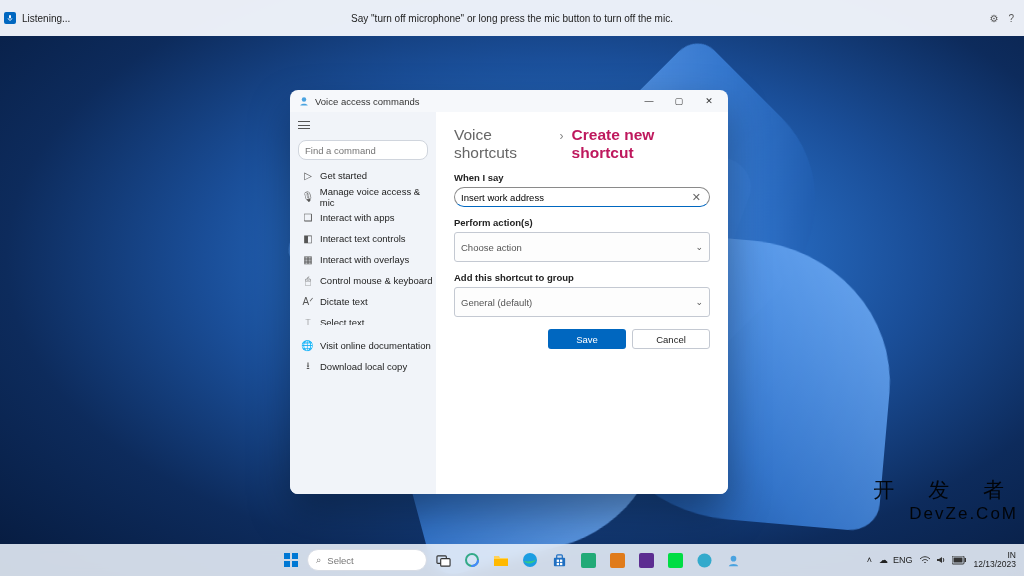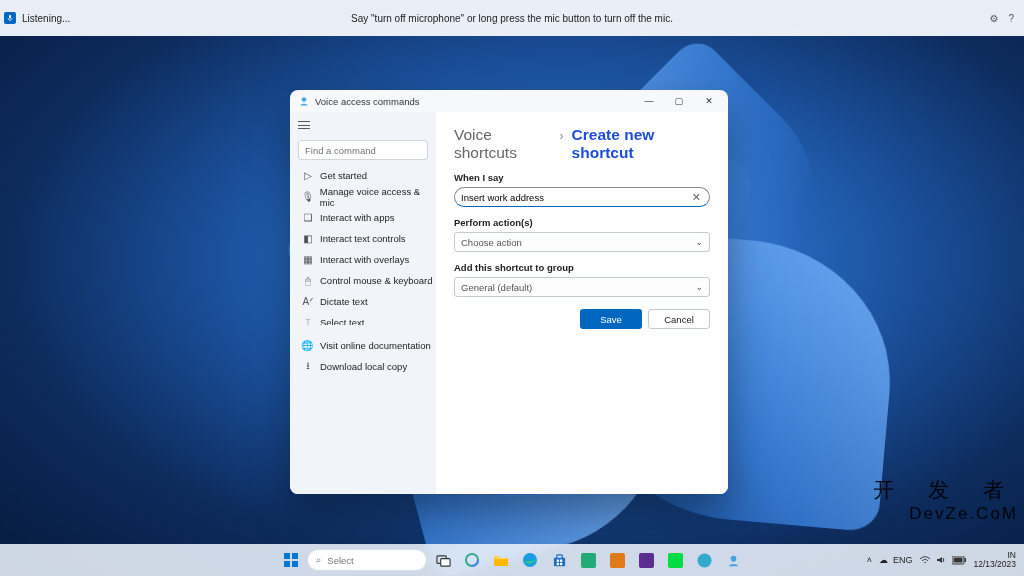--- a/index.html
+++ b/index.html
@@ -32,44 +32,44 @@
 .titlebar .app-icon { width:12px; height:12px; margin-right:5px; display:flex; align-items:center; justify-content:center; }
 .titlebar-title { flex:0 0 auto; }
 .winbtns { margin-left:auto; display:flex; }
 .winbtn { width:30px; height:22px; display:flex; align-items:center; justify-content:center; font-size:9px; color:#333; cursor:pointer; }
 
 .window-body { flex:1; display:flex; overflow:hidden; }
 
 .leftcol { width:146px; background:#f1f4f9; display:flex; flex-direction:column; padding-top:4px; }
 .hamburger { width:22px; height:18px; margin-left:8px; display:flex; flex-direction:column; justify-content:center; gap:2.5px; cursor:pointer; }
 .hamburger span { height:1px; background:#555; width:12px; }
-.searchbox { margin:6px 8px 5px; height:20px; background:#fff; border:1px solid #d0d5dd; border-radius:3px; display:flex; align-items:center; padding:0 6px; font-size:9.5px; color:#888; }
+.searchbox { margin:6px 8px 5px; height:20px; background:#fff; border:1px solid #d0d5dd; border-radius:8px; display:flex; align-items:center; padding:0 6px; font-size:9.5px; color:#888; }
 .searchbox input { border:none; outline:none; flex:1; font-size:9.5px; background:transparent; }
 .search-icon { color:#777; font-size:10px; }
 .nav { flex:1; overflow:auto; }
 .nav-item { height:21px; display:flex; align-items:center; padding-left:10px; font-size:9.5px; color:#222; cursor:pointer; position:relative; }
 .nav-item .ni-icon { width:16px; display:flex; justify-content:center; color:#555; font-size:10px; }
 .nav-item .ni-label { margin-left:4px; }
 .nav-spacer { height:10px; }
 
 
 .rightcol { flex:1; background:#fff; padding:14px 18px 12px 18px; display:flex; flex-direction:column; font-size:10px; color:#222; }
 .crumb { display:flex; align-items:baseline; gap:8px; margin-bottom:10px; }
 .crumb .c1 { font-size:15.5px; color:#666; }
 .crumb .sep { color:#888; font-size:12px; }
-.crumb .c2 { font-size:15.5px; font-weight:600; color:#1d4ed8; }
+.crumb .c2 { font-size:15.5px; font-weight:600; color:#be185d; }
 .fld-label { font-size:9.5px; font-weight:600; margin-bottom:4px; }
 .text-input { height:20px; border:1px solid #8a8a8a; border-bottom:1.8px solid #0067c0; border-radius:10px; display:flex; align-items:center; padding:0 6px; font-size:9.5px; margin-bottom:10px; position:relative; }
 .text-input input { border:none; outline:none; flex:1; font-size:9.5px; }
 .text-input .clear { color:#666; cursor:pointer; font-size:11px; padding:0 2px; }
-.dropdown { height:20px; border:1px solid #c4c9d2; border-radius:3px; display:flex; align-items:center; padding:0 6px; font-size:9.5px; color:#555; margin-bottom:10px; cursor:pointer; background:#fdfdfd; }
+.dropdown { height:30px; border:1px solid #c4c9d2; border-radius:3px; display:flex; align-items:center; padding:0 6px; font-size:9.5px; color:#555; margin-bottom:10px; cursor:pointer; background:#fdfdfd; }
 .dropdown .dd-label { flex:1; }
 .dropdown .chev { color:#555; font-size:9px; }
 .btnrow { display:flex; justify-content:flex-end; gap:6px; margin-top:2px; }
-.btn { width:62px; height:20px; border-radius:3px; font-size:9.5px; display:flex; align-items:center; justify-content:center; cursor:pointer; }
+.btn { width:78px; height:20px; border-radius:3px; font-size:9.5px; display:flex; align-items:center; justify-content:center; cursor:pointer; }
 .btn.primary { background:#0067c0; color:#fff; }
 .btn.secondary { background:#fff; border:1px solid #c4c9d2; color:#222; }
 
 
 .taskbar { position:absolute; bottom:0; left:0; right:0; height:32px; background:rgba(235,241,250,.88); backdrop-filter:blur(6px); display:flex; align-items:center; z-index:30; font-size:9px; color:#222; }
 .tb-center { position:absolute; left:50%; transform:translateX(-50%); display:flex; align-items:center; gap:3px; }
 .tb-icon { width:26px; height:26px; border-radius:4px; display:flex; align-items:center; justify-content:center; cursor:pointer; }
 .tb-search { width:120px; height:22px; background:#fff; border:1px solid #d7dce5; border-radius:11px; display:flex; align-items:center; padding:0 8px; gap:6px; color:#777; font-size:9.5px; }
 .tb-right { margin-left:auto; display:flex; align-items:center; gap:7px; padding-right:8px; }
 .tb-sys { display:flex; align-items:center; gap:5px; }

